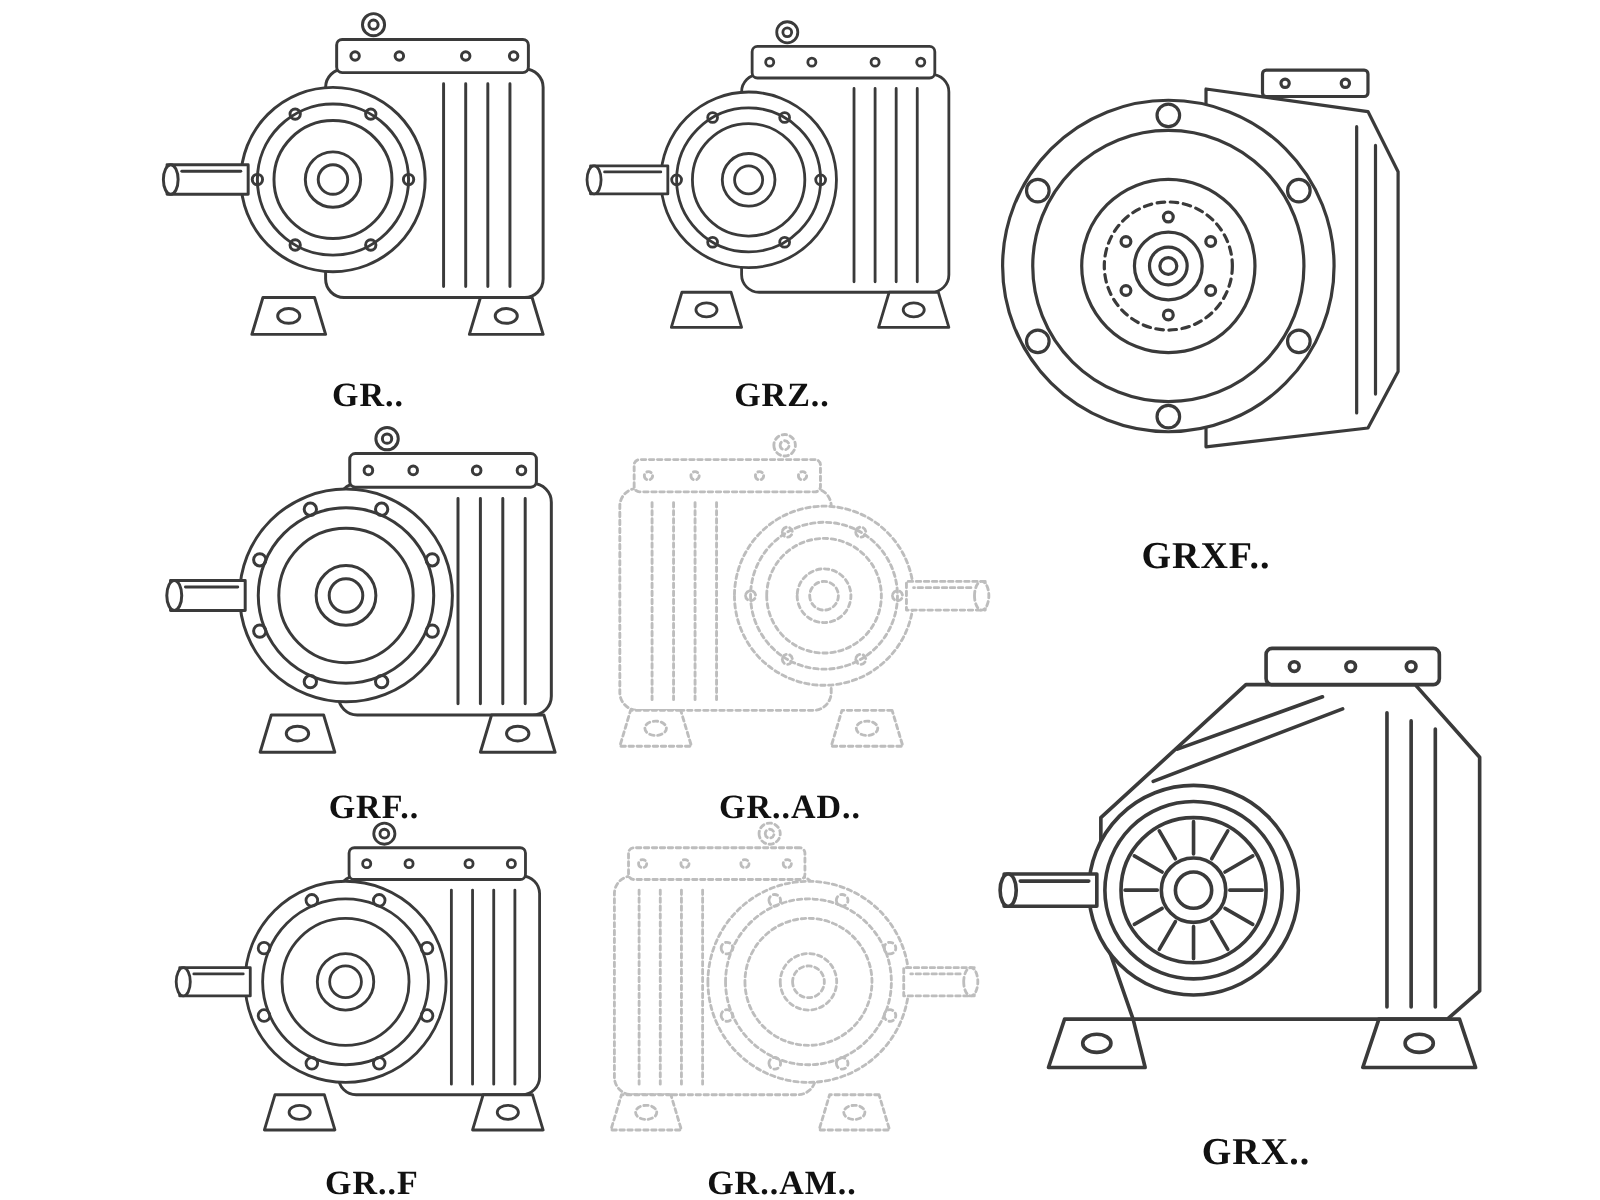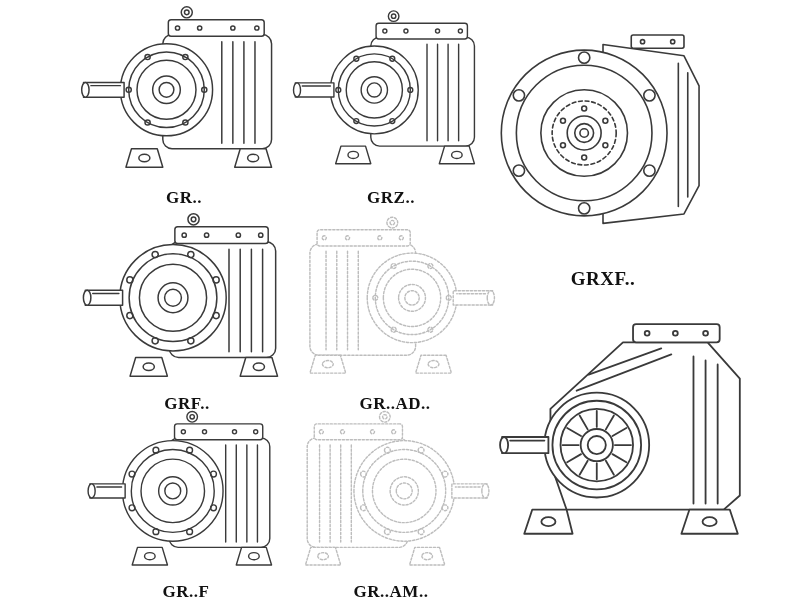--- a/index.html
+++ b/index.html
@@ -186,15 +186,16 @@
     <svg class="drawing ghost mirror" style="height:172px">
         <use href="#gb-flange-iso"></use>
       </svg>
     <figcaption class="label">GR..AM..</figcaption>
   </figure>
 
   <figure class="cell" style="left:492px; top:302px; width:272px;">
     <svg class="drawing" style="height:262px">
         <use href="#gb-x-iso"></use>
       </svg>
+    <figcaption class="label label-lg">GRX..</figcaption>
   </figure>
 
 </div>
 
 </body></html>

